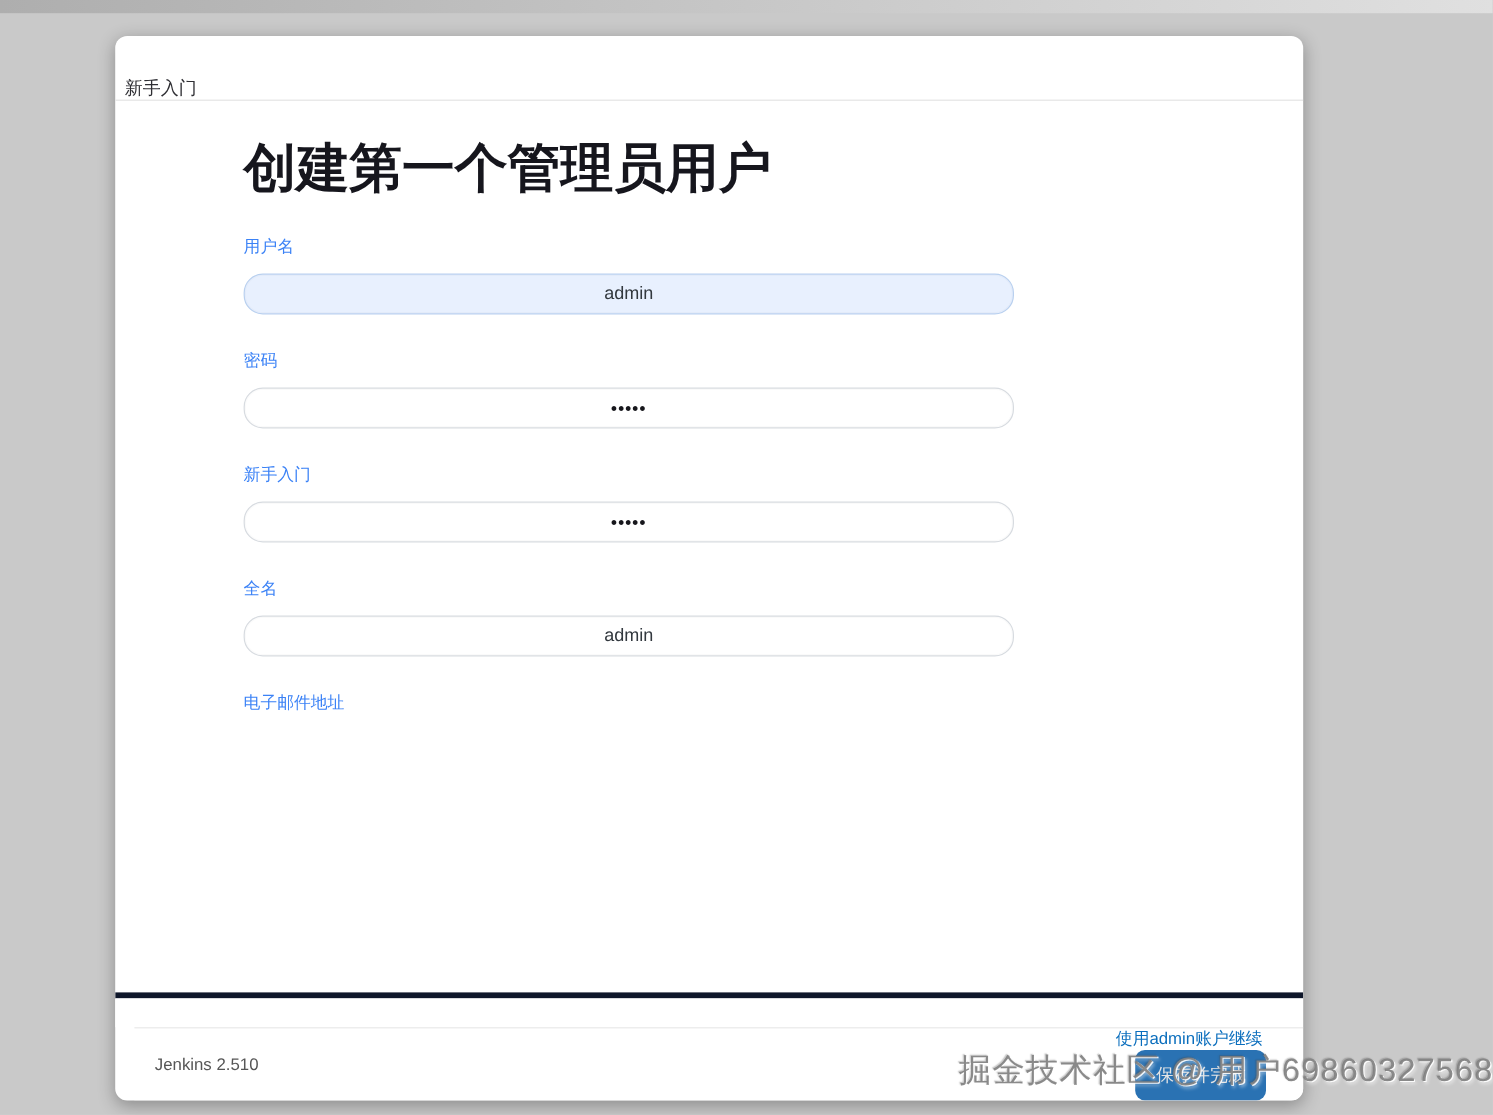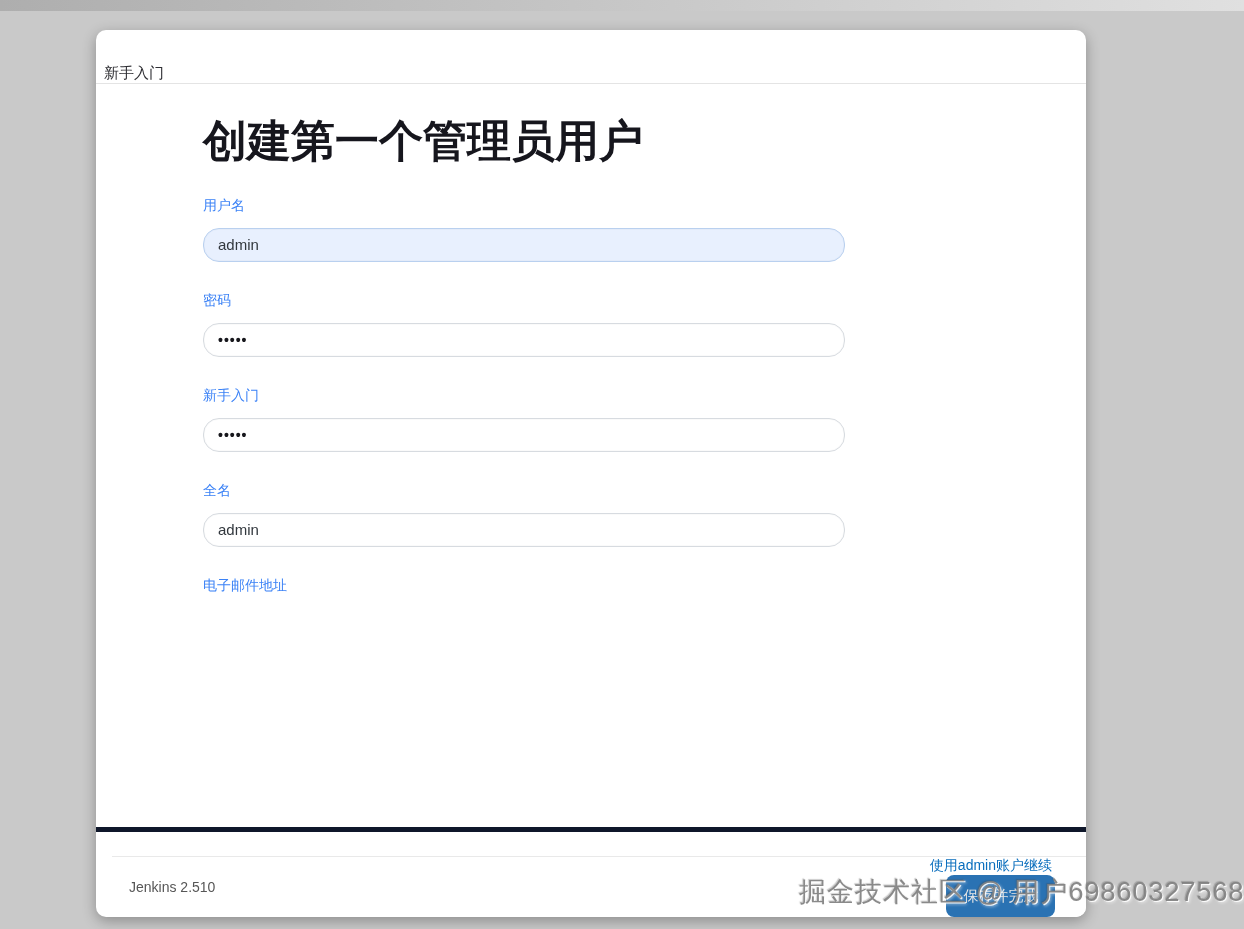--- a/index.html
+++ b/index.html
@@ -50,20 +50,21 @@
   .text-input {
     width: 642px; height: 34px;
     border: 1px solid #d7dbe0;
     border-radius: 16px;
     background: #ffffff;
     font-family: "Liberation Sans", "DejaVu Sans", sans-serif;
     font-size: 15px; color: #32383e;
     padding: 0 14px;
     outline: none;
     box-shadow: inset 0 0 0 1px rgba(0,0,0,0.02);
+    text-align: center;
   }
   .text-input.autofill {
     background: #e8f0fe;
     border-color: #b9d0ef;
   }
   .text-input.password-dots {
     font-weight: 700; letter-spacing: 1px; color: #17171c; font-size: 14px;
   }
   .input-wrap { position: relative; width: 642px; }
   .email-input { padding-left: 105px; }

